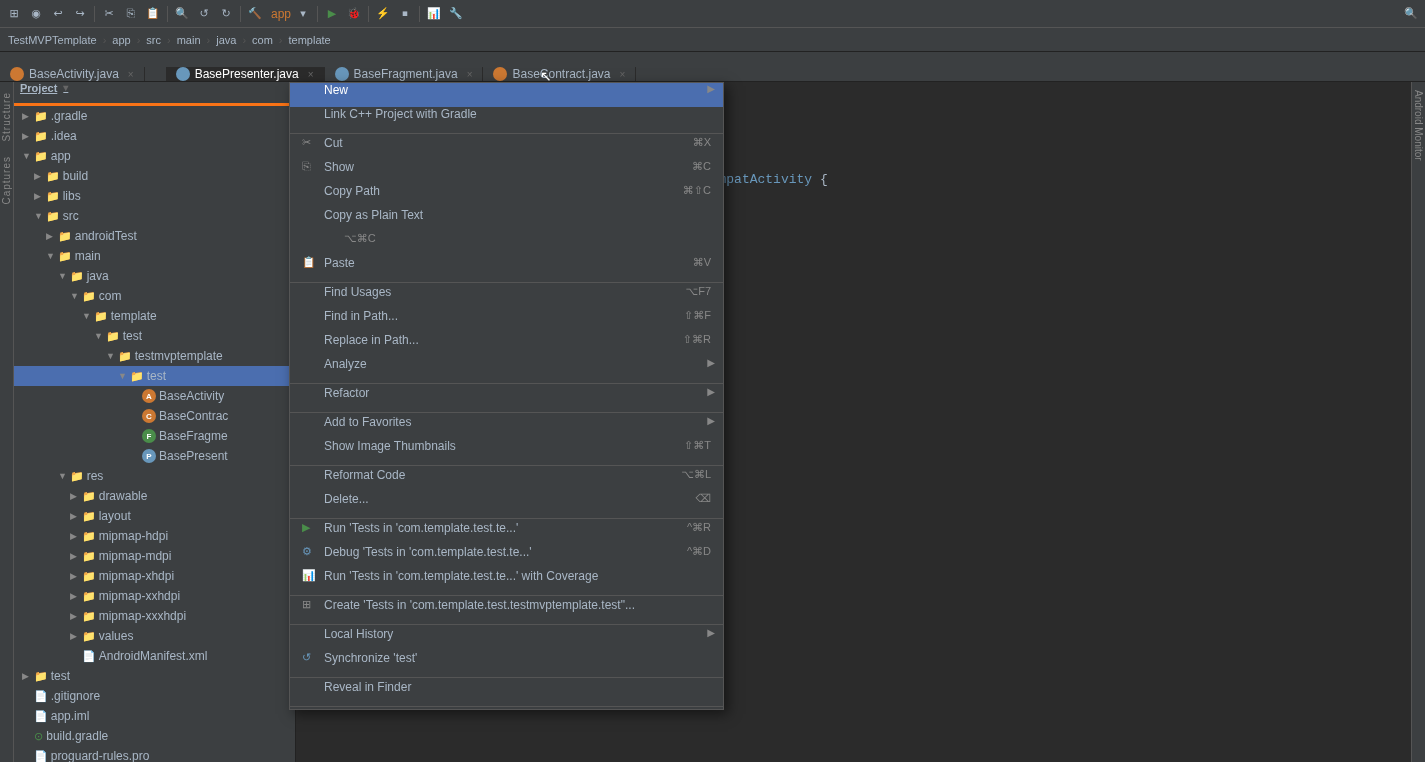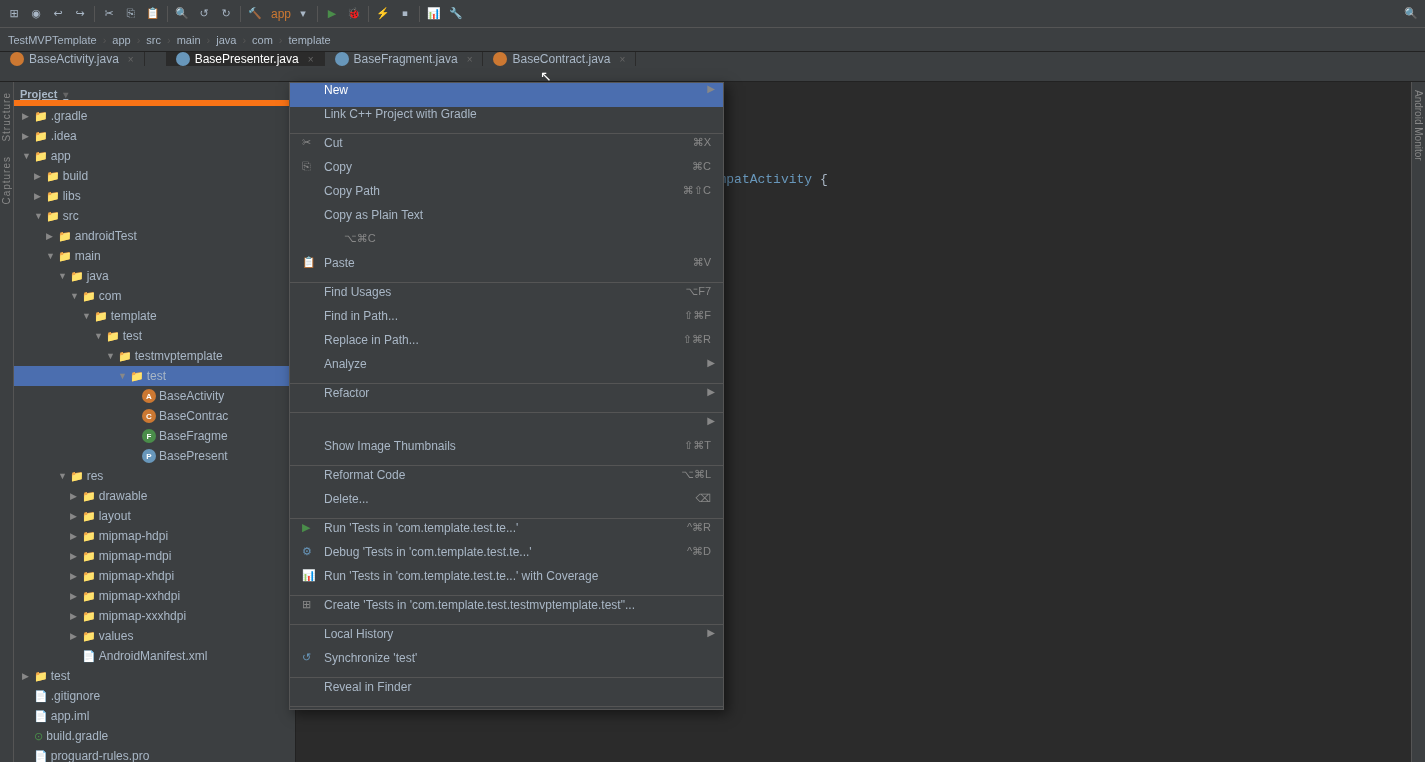--- a/index.html
+++ b/index.html
@@ -64,21 +64,21 @@
     .breadcrumb-separator {
       color: #555;
     }
 
     
     .file-tabs {
       height: 30px;
       background: #3c3f41;
       border-bottom: 1px solid #222;
       display: flex;
-      align-items: flex-start;
+      align-items: flex-end;
       overflow: hidden;
     }
     .file-tab {
       display: flex;
       align-items: center;
       padding: 0 10px;
       gap: 5px;
       font-size: 12px;
       color: #a9b7c6;
       border-right: 1px solid #2b2b2b;
@@ -116,23 +116,23 @@
     .project-tree {
       width: 282px;
       background: #3c3f41;
       border-right: 1px solid #222;
       overflow: auto;
       flex-shrink: 0;
     }
     .tree-header {
       height: 24px;
       background: #3c3f41;
-      border-bottom: 6px solid #f97316;
-      display: flex;
-      align-items: flex-end;
+      border-bottom: 3px solid #f97316;
+      display: flex;
+      align-items: flex-start;
       padding: 0 6px;
       font-size: 11px;
       font-weight: bold;
       color: #a9b7c6;
       text-decoration: underline;
     }
     .tree-item {
       display: flex;
       align-items: center;
       height: 20px;
@@ -622,21 +622,21 @@
     <span class="menu-label">Link C++ Project with Gradle</span>
   </div>
   <div class="menu-separator"></div>
   <div class="menu-item">
     <span class="menu-icon">✂</span>
     <span class="menu-label">Cut</span>
     <span class="menu-shortcut">⌘X</span>
   </div>
   <div class="menu-item">
     <span class="menu-icon">⎘</span>
-    <span class="menu-label">Copy</span>
+    <span class="menu-label">Show</span>
     <span class="menu-shortcut">⌘C</span>
   </div>
   <div class="menu-item">
     <span class="menu-icon"></span>
     <span class="menu-label">Copy Path</span>
     <span class="menu-shortcut">⌘⇧C</span>
   </div>
   <div class="menu-item">
     <span class="menu-icon"></span>
     <span class="menu-label">Copy as Plain Text</span>
@@ -673,20 +673,21 @@
   </div>
   <div class="menu-separator"></div>
   <div class="menu-item">
     <span class="menu-icon"></span>
     <span class="menu-label">Refactor</span>
     <span class="menu-arrow">▶</span>
   </div>
   <div class="menu-separator"></div>
   <div class="menu-item">
     <span class="menu-icon"></span>
+    <span class="menu-label">Add to Favorites</span>
     <span class="menu-arrow">▶</span>
   </div>
   <div class="menu-item">
     <span class="menu-icon"></span>
     <span class="menu-label">Show Image Thumbnails</span>
     <span class="menu-shortcut">⇧⌘T</span>
   </div>
   <div class="menu-separator"></div>
   <div class="menu-item">
     <span class="menu-icon"></span>

